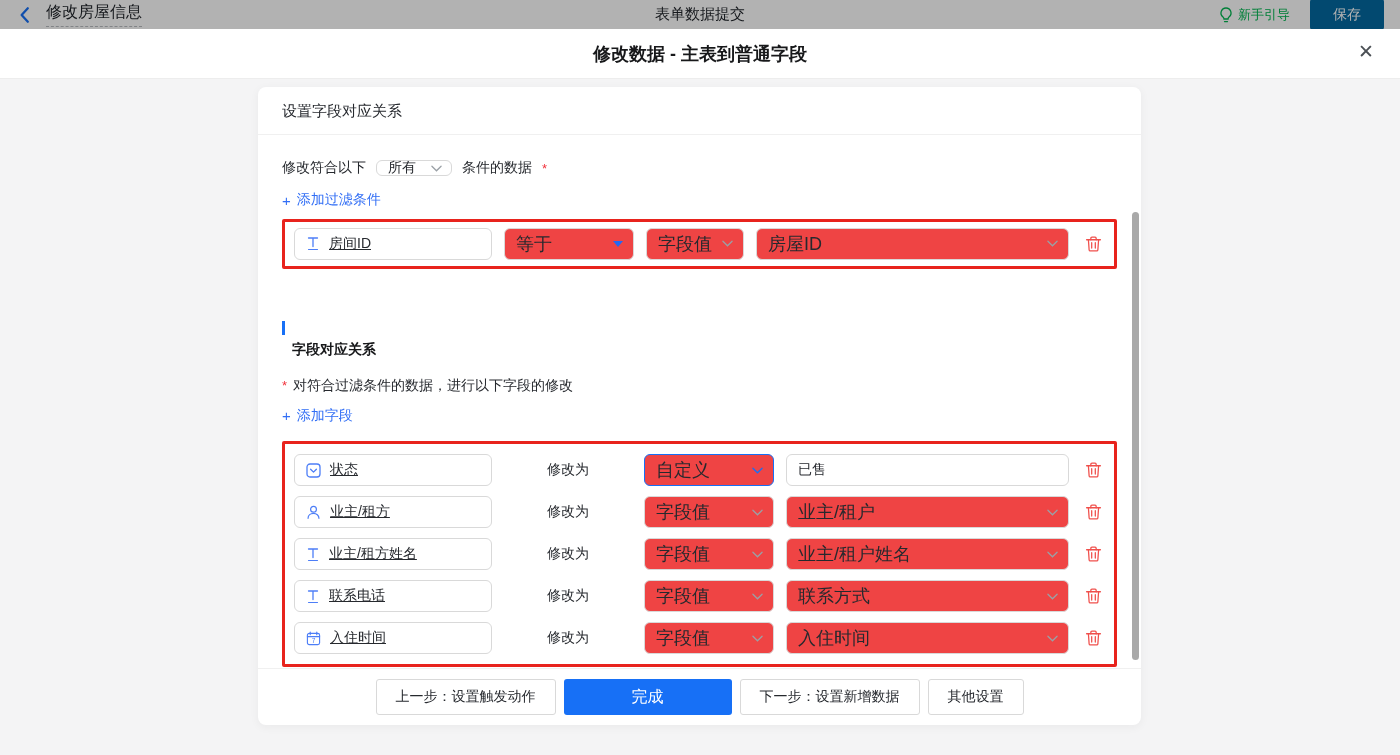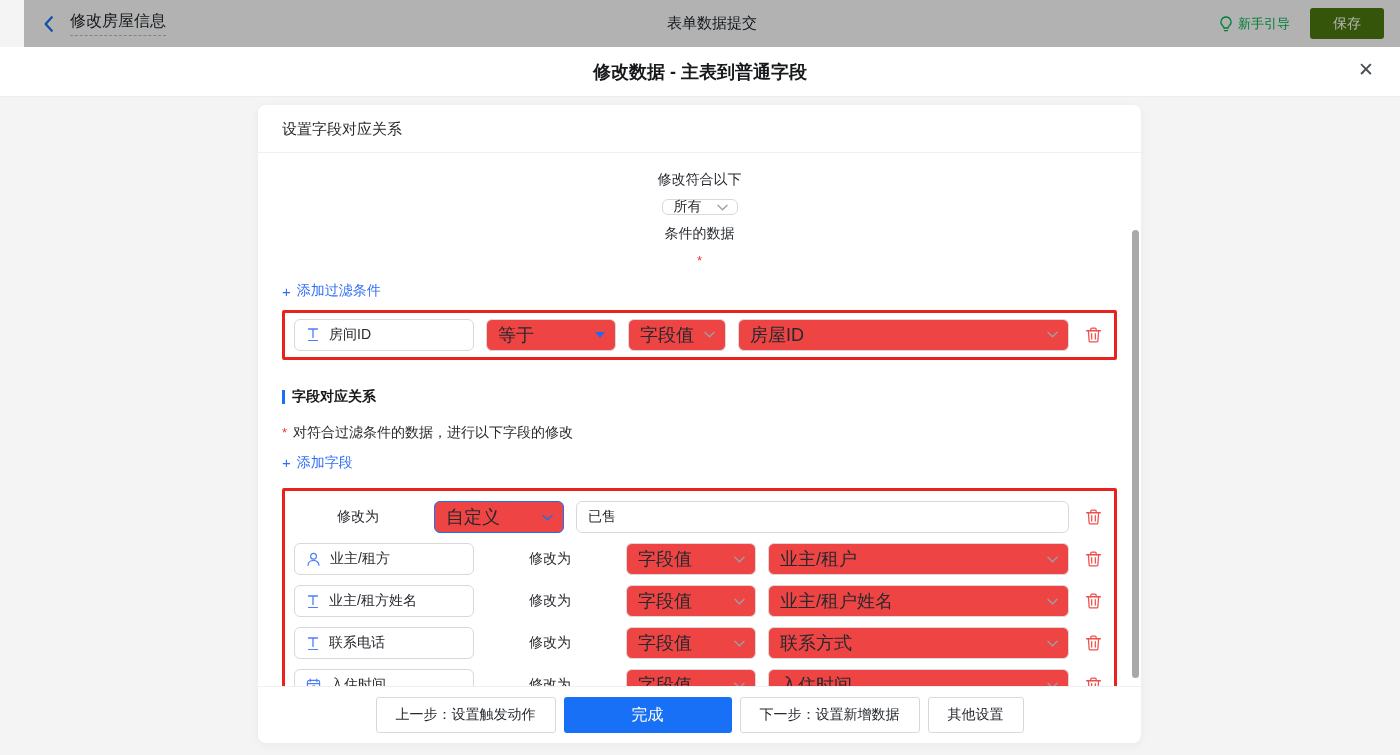--- a/index.html
+++ b/index.html
@@ -1,67 +1,67 @@
 <!DOCTYPE html>
 <html><head>
 <meta charset="utf-8">
 <style>
   * { margin:0; padding:0; box-sizing:border-box; font-family:"Liberation Sans","DejaVu Sans",sans-serif; }
   html,body { width:1400px; height:755px; overflow:hidden; background:#f4f4f5; }
 
   
-  .topbar { position:relative; height:47px; background:#fff; display:flex; align-items:center; padding:0 16px;margin-left:24px; }
+  .topbar { position:relative; height:29px; background:#fff; display:flex; align-items:center; padding:0 16px; }
   .topbar-dim { position:absolute; inset:0; background:rgba(0,0,0,0.30); z-index:5; pointer-events:none; }
   .back-btn { background:none; border:none; display:flex; align-items:center; cursor:pointer; }
   .tb-title { font-size:16px; color:#1f2329; margin-left:12px; padding-bottom:3px; border-bottom:1px dashed #b9bcc0; }
   .tb-center { position:absolute; left:50%; transform:translateX(-50%); font-size:15px; color:#1f2329; }
   .tb-right { margin-left:auto; display:flex; align-items:center; gap:20px; }
   .guide-link { display:flex; align-items:center; gap:5px; color:#00b650; font-size:13px; background:none; border:none; cursor:pointer; }
-  .save-btn { background:#4d7c0f; color:#fff; border:none; border-radius:3px; height:31px; padding:0 23px; font-size:14px; cursor:pointer; }
+  .save-btn { background:#0369a1; color:#fff; border:none; border-radius:3px; height:31px; padding:0 23px; font-size:14px; cursor:pointer; }
 
   
   .modal-titlebar { height:50px; background:#fff; position:relative; display:flex; align-items:center; justify-content:center; border-bottom:1px solid #ededed; }
   .modal-title { font-size:18px; font-weight:bold; color:#17181a; }
   .close-btn { position:absolute; right:26px; top:13px; font-size:19px; color:#4a4f54; background:none; border:none; cursor:pointer; line-height:1; }
 
   
   .modal-body { position:relative; height:660px; background:#f4f4f5; }
   .panel { position:absolute; left:258px; top:8px; width:883px; height:638px; background:#fff; border-radius:8px; box-shadow:0 2px 10px rgba(31,35,41,0.05); display:flex; flex-direction:column; }
   .panel-header { padding:15px 24px 13px; font-size:15px; color:#26292e; border-bottom:1px solid #f0f0f0;font-family:Liberation Serif, serif; }
   .panel-content { flex:1; position:relative; padding:0 24px; overflow:hidden; }
   .scroll-thumb { position:absolute; right:2px; top:77px; width:7px; height:448px; border-radius:4px; background:#a9a9a9; cursor:pointer; }
 
-  .filter-line { display:flex; align-items:center; margin-top:18px; font-size:14px; color:#26292e; gap:10px;flex-direction:column; }
+  .filter-line { display:flex; align-items:center; margin-top:24px; font-size:14px; color:#26292e; gap:10px; }
   .mini-select { width:76px; height:16px; border:1px solid #d9d9d9; border-radius:6px; display:flex; align-items:center; justify-content:space-between; padding:0 9px 0 11px; cursor:pointer; background:#fff; }
   .req { color:#f2323c; font-size:13px; }
 
   .add-link { display:inline-flex; align-items:center; gap:6px; color:#316ef5; font-size:14px; margin-top:14px; cursor:pointer; background:none; border:none; }
   .add-link .plus { font-size:15px; }
 
   .anno { border:3px solid #e8231d; border-radius:2px; }
   .anno-filter { margin-top:9px; padding:6px 9px; }
   .anno-map { margin-top:16px; padding:10px 9px 0 9px; }
 
   .flex-row { display:flex; align-items:center; gap:12px; }
-  .field-box { width:180px; height:32px; border:1px solid #d9d9d9; border-radius:6px; display:flex; align-items:center; padding:0 11px; gap:9px; background:#fff; font-size:14px; color:#26292e; cursor:pointer; }
+  .field-box { width:198px; height:32px; border:1px solid #d9d9d9; border-radius:6px; display:flex; align-items:center; padding:0 11px; gap:9px; background:#fff; font-size:14px; color:#26292e; cursor:pointer;text-decoration:underline; }
   .sel { height:32px; border:1px solid #d9d9d9; border-radius:6px; display:flex; align-items:center; justify-content:space-between; padding:0 10px 0 11px; font-size:18px; color:#26292e; background:#ef4444; cursor:pointer; }
   .sel-op { width:130px; }
   .sel-vtype { width:98px; }
   .sel-grow { flex:1; }
   .sel.active { border-color:#1770f6; }
   .txt-input { flex:1; height:32px; border:1px solid #d9d9d9; border-radius:6px; padding:0 11px; font-size:14px; color:#26292e; outline:none; }
   .tri-down { width:0; height:0; border-left:5px solid transparent; border-right:5px solid transparent; border-top:6px solid #2468f2; }
   .trash-btn { width:24px; height:26px; background:none; border:none; display:flex; align-items:center; justify-content:center; cursor:pointer; flex:0 0 24px; }
 
   .map-row { display:flex; align-items:center; gap:12px; margin-bottom:10px; }
   .mid-label { width:128px; text-align:center; font-size:14px; color:#26292e; }
 
   .section-head { display:flex; align-items:center; gap:7px; margin-top:28px; }
   .blue-bar { width:3px; height:14px; background:#1770f6; }
-  .section-title { font-size:14px; font-weight:bold; color:#17181a; }
+  .section-title { font-size:14px; font-weight:bold; color:#17181a;margin-top:44px; }
   .desc-line { margin-top:18px; font-size:14px; color:#26292e; display:flex; align-items:center; gap:6px; }
   .cols { position:relative; margin-top:26px; padding:0 0 12px 11px; border-bottom:1px solid #f0f0f0; font-size:14px; font-weight:bold; color:#17181a; }
   .col-output { position:absolute; left:538px; top:0; }
 
   .panel-footer { border-top:1px solid #f0f0f0; height:57px; display:flex; align-items:center; justify-content:center; gap:8px; }
   .btn-outline { height:36px; padding:0 19px; border:1px solid #d9d9d9; border-radius:3px; background:#fff; font-size:14px; color:#26292e; cursor:pointer; }
   .btn-primary { height:36px; width:168px; border:none; border-radius:3px; background:#1770f6; color:#fff; font-size:16px; cursor:pointer; }
 
   .ficon { display:flex; align-items:center; flex:0 0 auto; }
 </style>
@@ -179,20 +179,29 @@
 
       <div><button class="add-link" style="margin-top:12px;">
         <span class="plus">+</span>
         <span>添加字段</span>
       </button></div>
 
 
       <div class="anno anno-map">
 
         <div class="map-row">
+          <div class="field-box">
+            <span class="ficon">
+              <svg width="15" height="15" viewBox="0 0 15 15" fill="none" stroke="#4d7ef7" stroke-width="1.3" stroke-linecap="round" stroke-linejoin="round">
+                  <rect x="1" y="1" width="13" height="13" rx="3"></rect>
+                  <path d="M4.6 6.2l2.9 2.9 2.9-2.9"></path>
+                </svg>
+            </span>
+            <span>状态</span>
+          </div>
           <div class="mid-label">修改为</div>
           <div class="sel sel-op active">
             <span>自定义</span>
             <span class="ficon">
               <svg width="11" height="7" viewBox="0 0 12 7" fill="none" stroke="#1770f6" stroke-width="1.4" stroke-linecap="round">
                   <path d="M1 1l5 5 5-5"></path>
                 </svg>
             </span>
           </div>
           <input class="txt-input" value="已售" style="">

